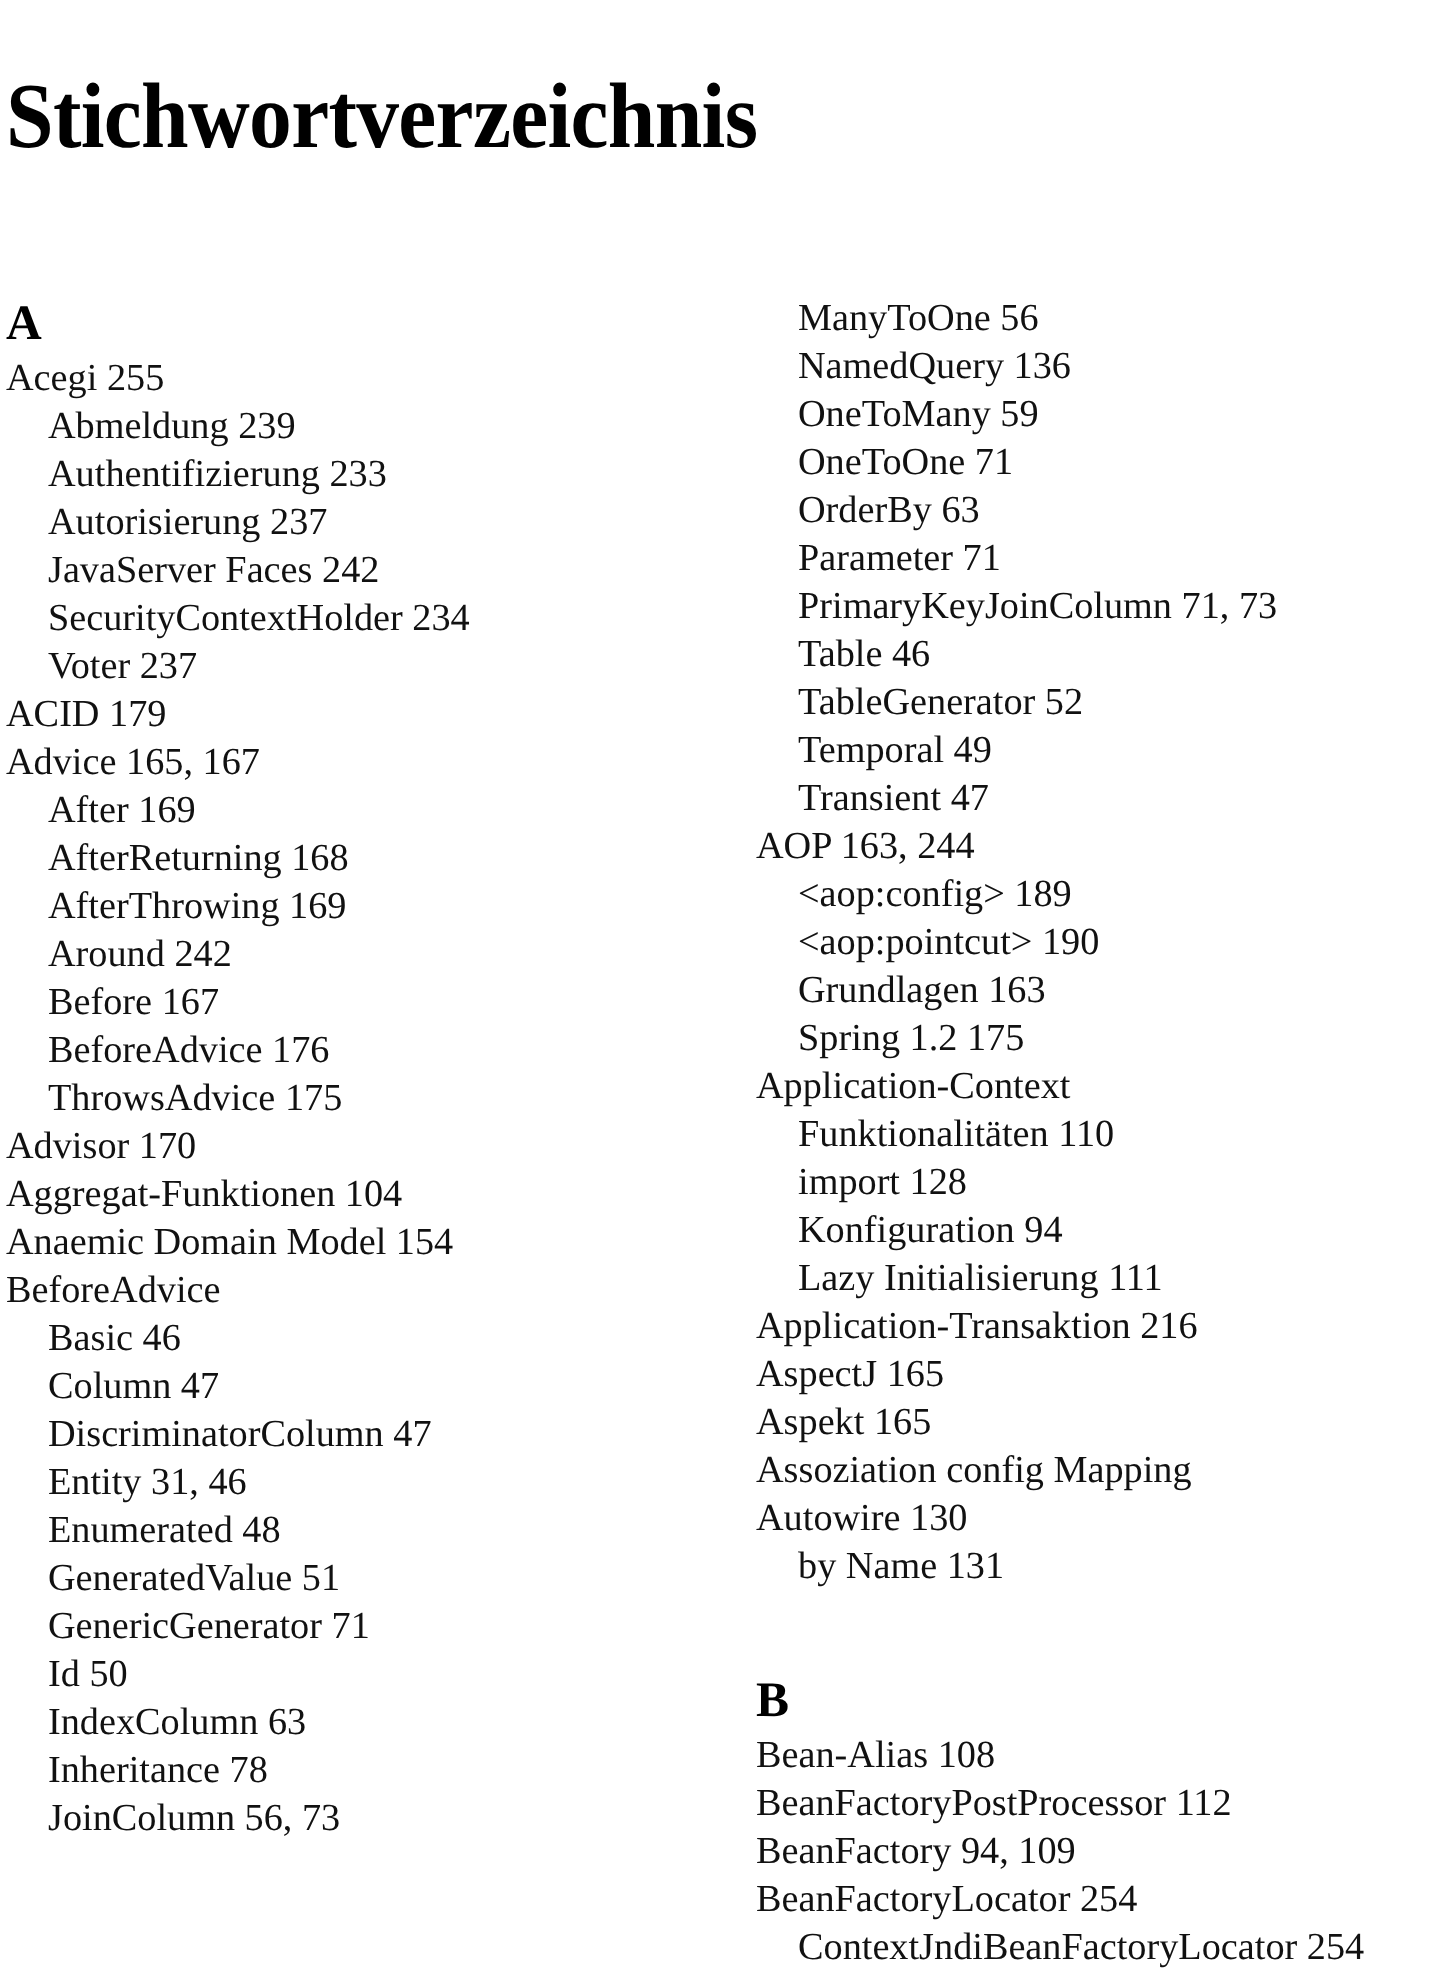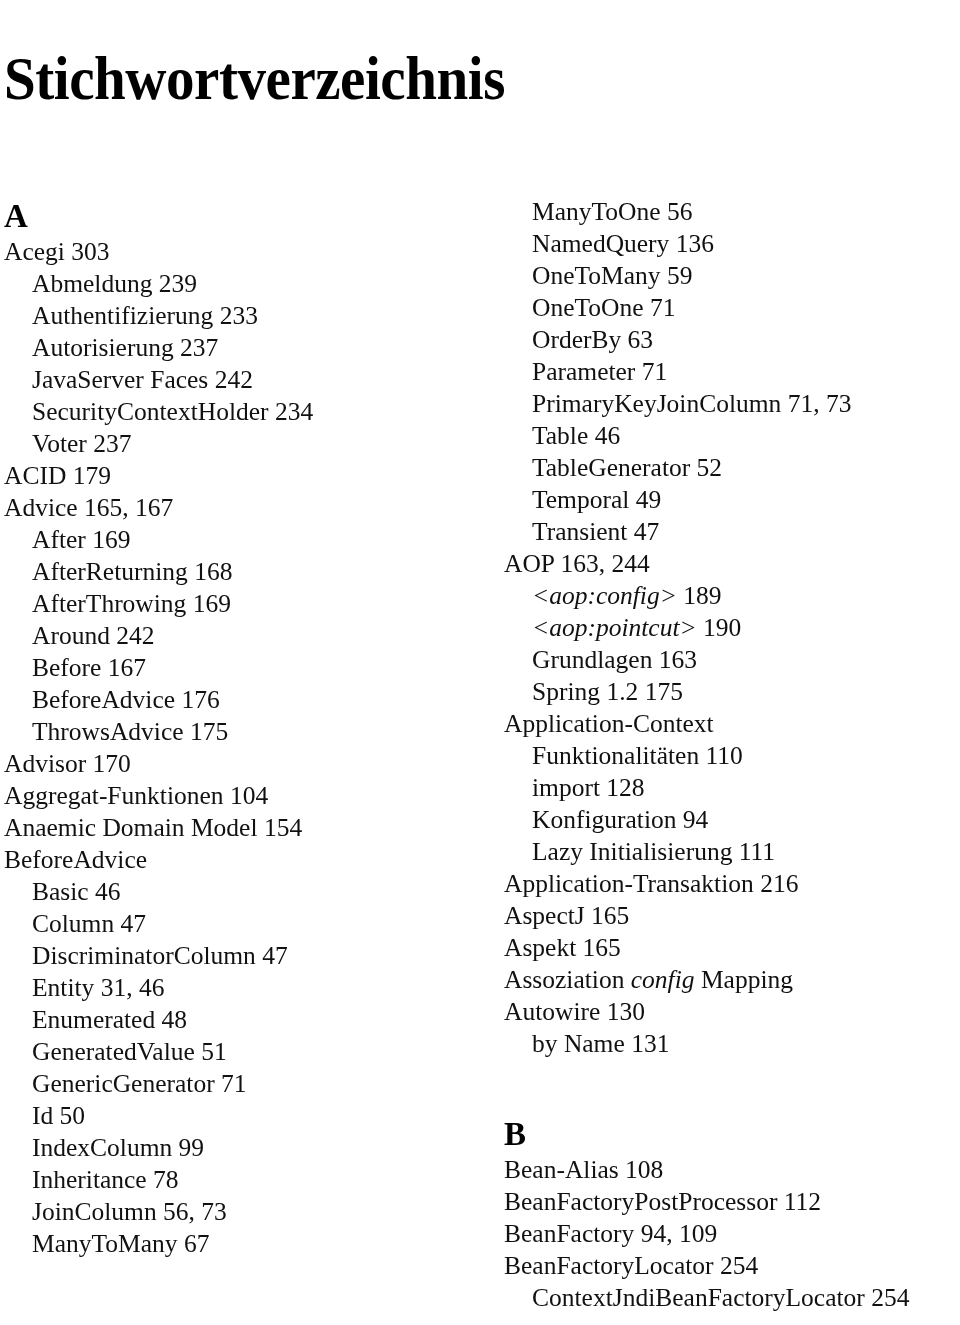--- a/index.html
+++ b/index.html
@@ -62,21 +62,21 @@
     font-size: 25.5px;
     line-height: 32px;
     height: 32px;
     white-space: nowrap;
     color: #111111;
     font-weight: normal;
   }
   .entry.lvl1 { padding-left: 0px; }
   .entry.lvl2 { padding-left: 28px; }
 
-  .entry .it { font-style: italic; }
+  .entry .it { }
 
   
   .section-letter {
     font-weight: bold;
     font-size: 33px;
     line-height: 40px;
     height: 40px;
     white-space: nowrap;
     color: #000000;
   }
@@ -86,21 +86,21 @@
 <body>
 
 <div class="page">
 
   <h1 class="page-title">Stichwortverzeichnis</h1>
 
   <div class="columns">
 
     <div class="column left" id="col-left">
         <div class="section-letter">A</div>
-        <div class="entry lvl1">Acegi 303</div>
+        <div class="entry lvl1">Acegi 255</div>
         <div class="entry lvl2">Abmeldung 239</div>
         <div class="entry lvl2">Authentifizierung 233</div>
         <div class="entry lvl2">Autorisierung 237</div>
         <div class="entry lvl2">JavaServer Faces 242</div>
         <div class="entry lvl2">SecurityContextHolder 234</div>
         <div class="entry lvl2">Voter 237</div>
         <div class="entry lvl1">ACID 179</div>
         <div class="entry lvl1">Advice 165, 167</div>
         <div class="entry lvl2">After 169</div>
         <div class="entry lvl2">AfterReturning 168</div>
@@ -114,24 +114,23 @@
         <div class="entry lvl1">Anaemic Domain Model 154</div>
         <div class="entry lvl1">BeforeAdvice</div>
         <div class="entry lvl2">Basic 46</div>
         <div class="entry lvl2">Column 47</div>
         <div class="entry lvl2">DiscriminatorColumn 47</div>
         <div class="entry lvl2">Entity 31, 46</div>
         <div class="entry lvl2">Enumerated 48</div>
         <div class="entry lvl2">GeneratedValue 51</div>
         <div class="entry lvl2">GenericGenerator 71</div>
         <div class="entry lvl2">Id 50</div>
-        <div class="entry lvl2">IndexColumn 99</div>
+        <div class="entry lvl2">IndexColumn 63</div>
         <div class="entry lvl2">Inheritance 78</div>
         <div class="entry lvl2">JoinColumn 56, 73</div>
-        <div class="entry lvl2">ManyToMany 67</div>
       </div>
 
     <div class="column right" id="col-right">
         <div class="entry lvl2">ManyToOne 56</div>
         <div class="entry lvl2">NamedQuery 136</div>
         <div class="entry lvl2">OneToMany 59</div>
         <div class="entry lvl2">OneToOne 71</div>
         <div class="entry lvl2">OrderBy 63</div>
         <div class="entry lvl2">Parameter 71</div>
         <div class="entry lvl2">PrimaryKeyJoinColumn 71, 73</div>

